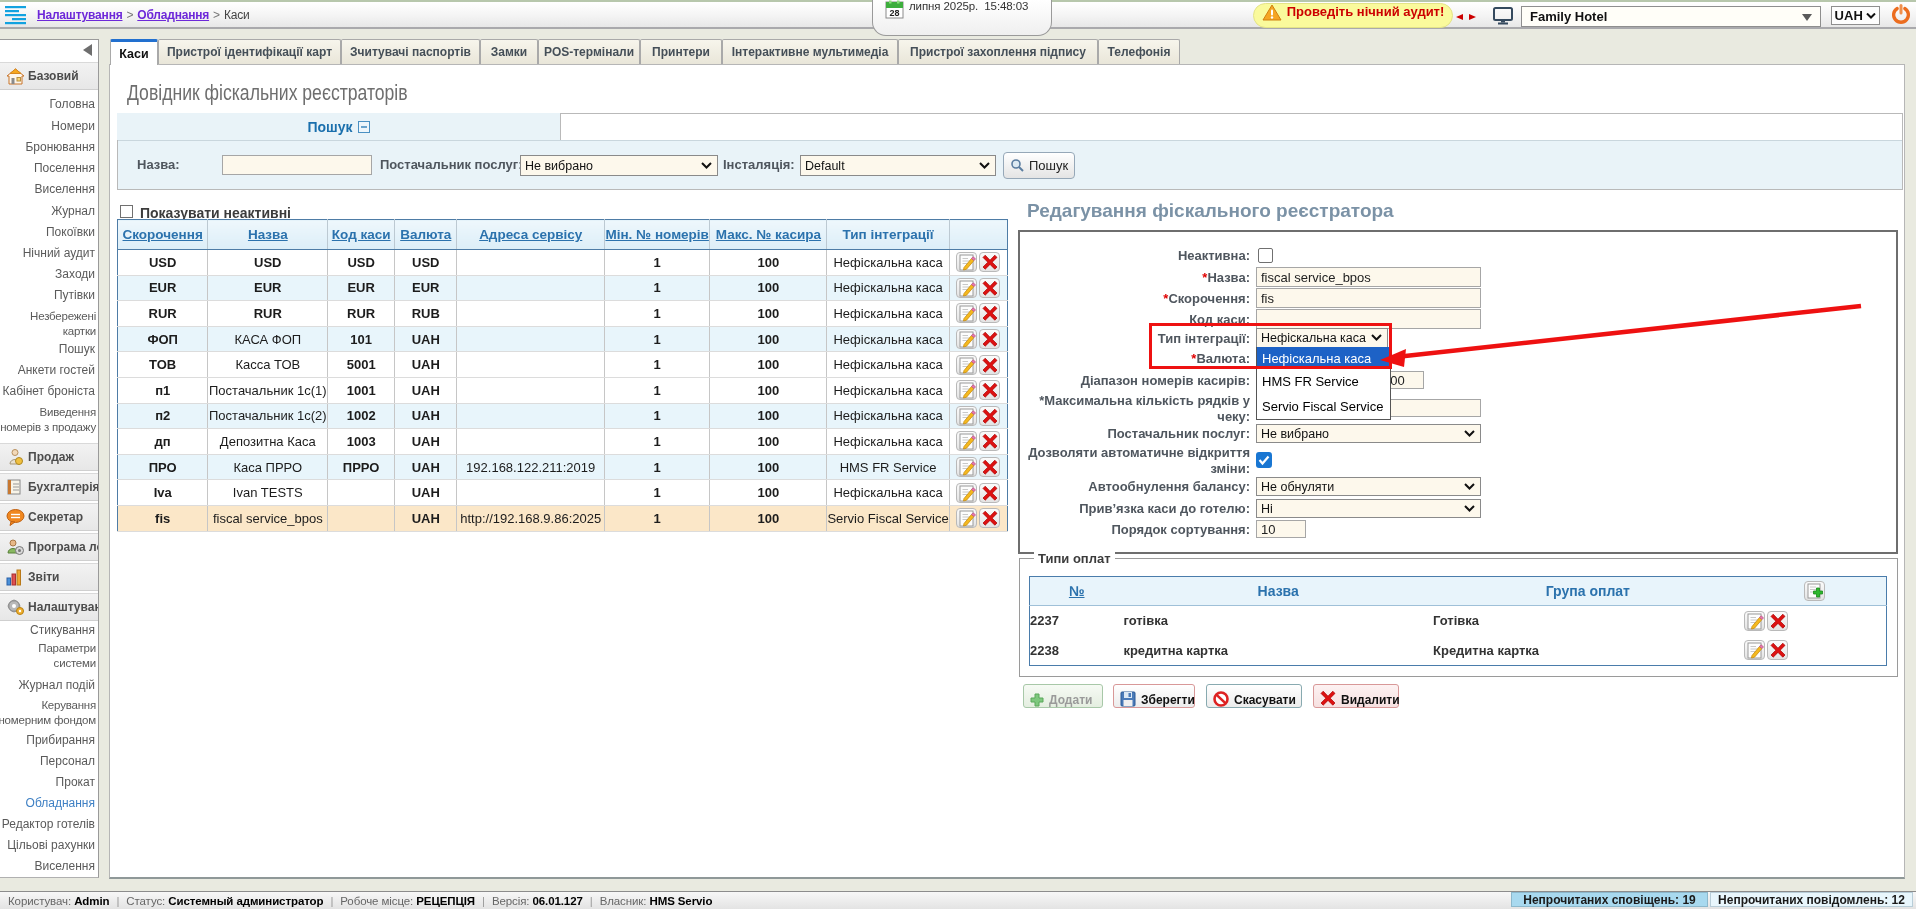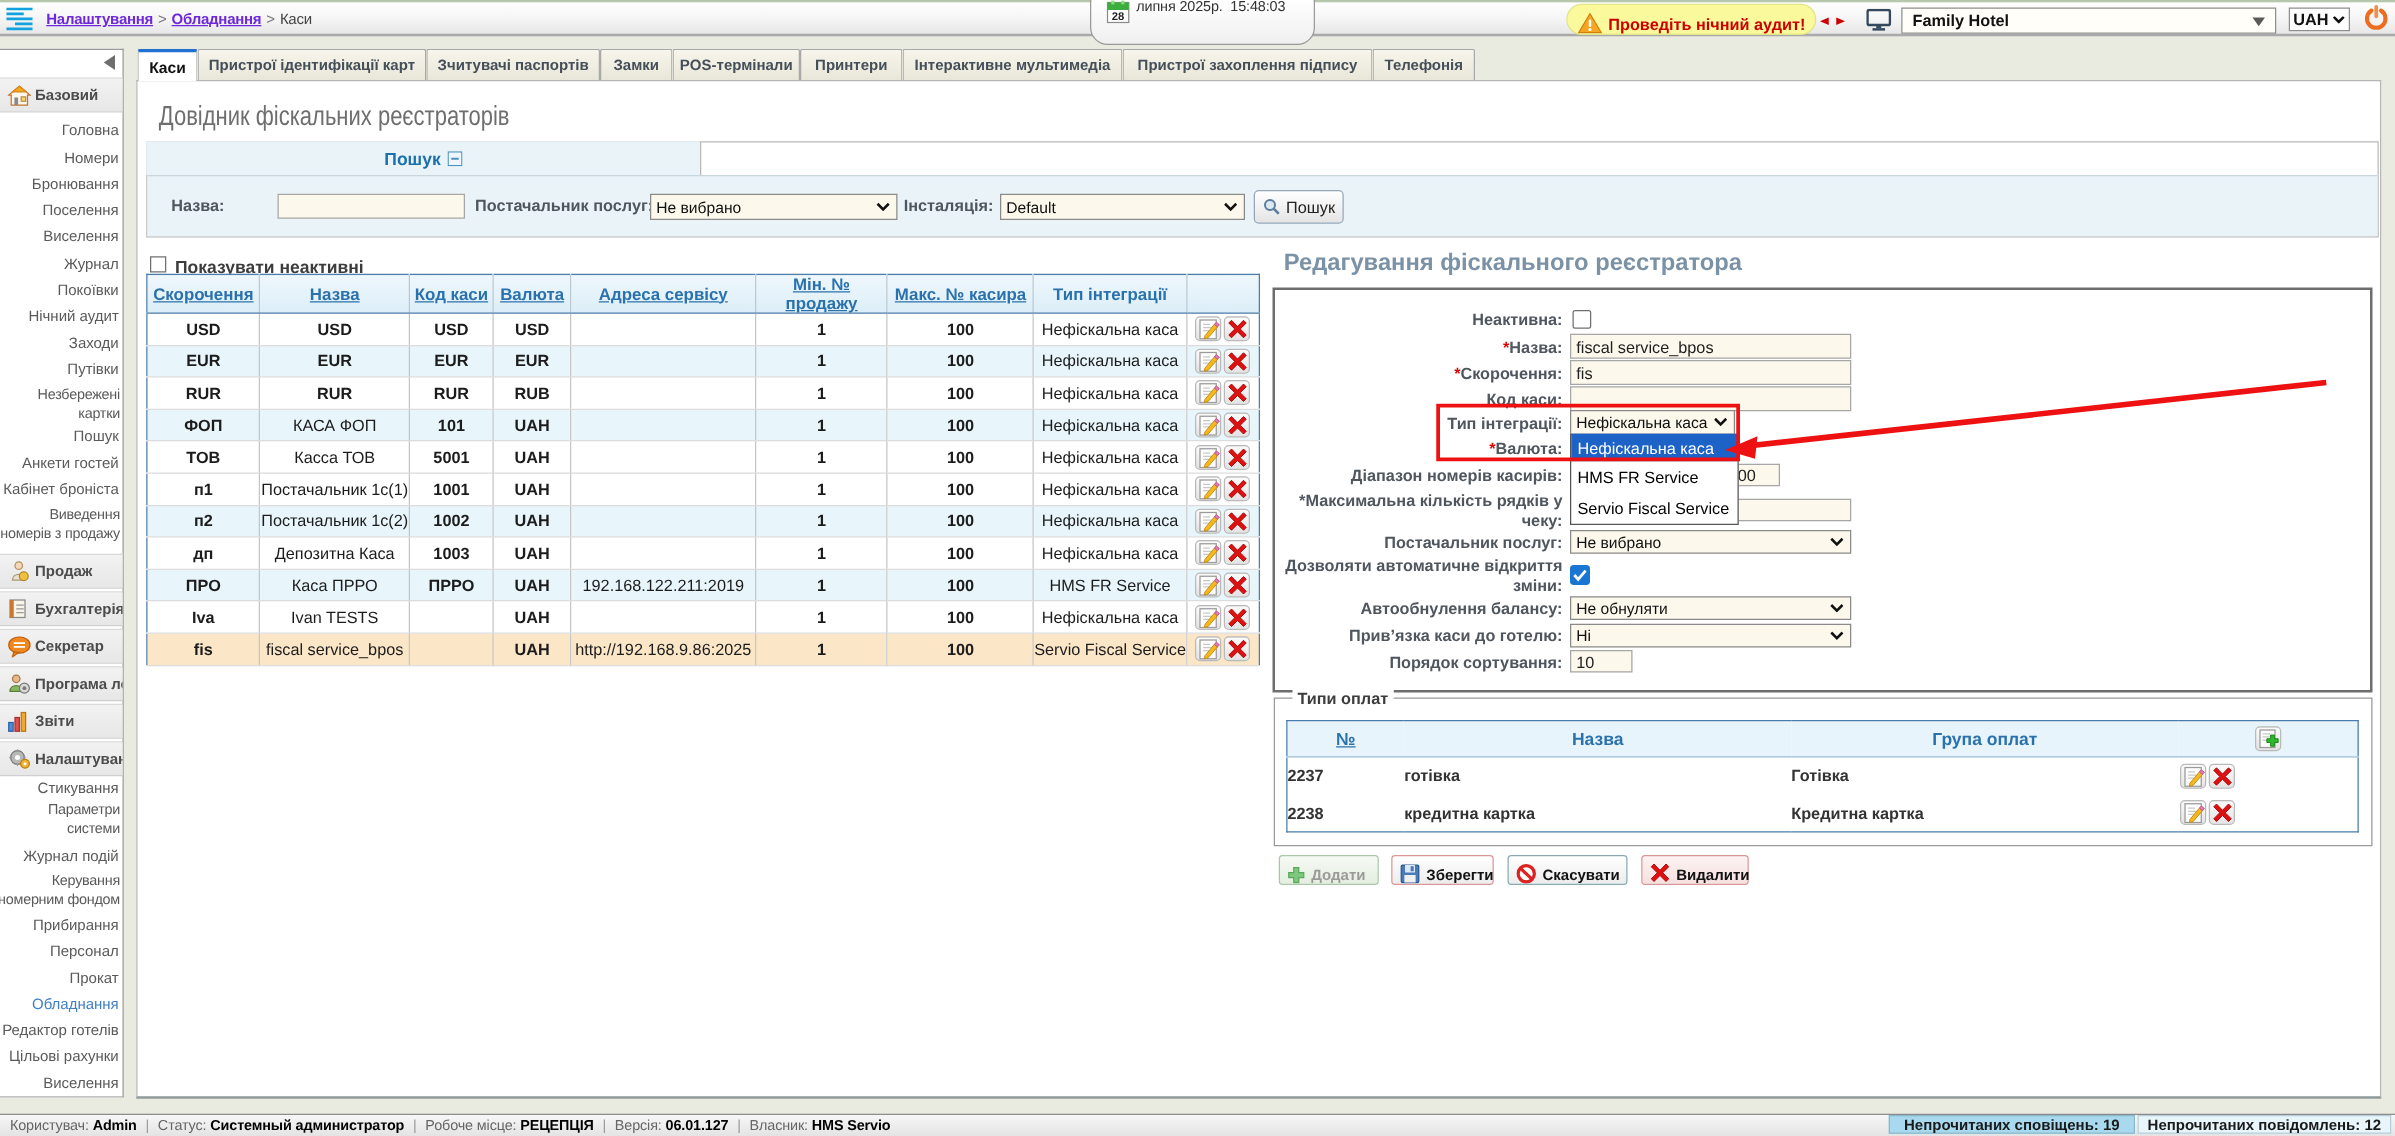--- a/index.html
+++ b/index.html
@@ -8,21 +8,21 @@
 .abs{position:absolute}
 .b{font-weight:bold}
 
 #topstrip{left:0;top:0;width:1916px;height:2px;background:#b7c7ac}
 #header{left:0;top:2px;width:1916px;height:27px;background:linear-gradient(#ffffff,#f4f4f4 55%,#e7e7e7);border-bottom:2px solid #a9a9ac}
 #crumbs{left:37px;top:8px;font-size:12px;color:#5d6670;font-weight:bold;letter-spacing:-0.2px}
 #crumbs a{color:#6d28d9;text-decoration:underline}
 #crumbs .sep{font-weight:normal;color:#777;padding:0 4px}
 #datetab{left:872px;top:0px;width:180px;height:36px;background:linear-gradient(#ffffff,#efefef);border:1px solid #9a9a9a;border-top:none;border-radius:0 0 14px 14px;display:flex;}
 #datetab .dtxt{font-size:11.5px;color:#333;margin-left:5px;letter-spacing:-0.1px}
-#audit{left:1253px;top:3px;width:200px;height:25px;background:#fafa9c;border:1px solid #e3e388;border-radius:13px;display:flex;align-items:flex-end;justify-content:center}
+#audit{left:1253px;top:3px;width:200px;height:25px;background:#fafa9c;border:1px solid #e3e388;border-radius:13px;display:flex;align-items:flex-start;justify-content:center}
 #audit .atxt{color:#cc0000;font-weight:bold;font-size:13px;margin-left:5px}
 #hotelsel{left:1521px;top:6px;width:300px;height:21px;background:#fffef8;border:1px solid #8e8e8e;display:flex;align-items:center}
 #hotelsel .htxt{font-weight:bold;font-size:13px;color:#111;margin-left:8px}
 #uahsel{left:1831px;top:6px;width:49px;height:19px;background:#fdfdfd;border:1px solid #8e8e8e;display:flex;align-items:center;justify-content:center;font-weight:bold;font-size:13px;color:#111}
 
 #sidebar{left:0;top:39px;width:99px;height:839px;background:#ffffff;border-top:1px solid #9a9a9a;border-right:1px solid #9a9a9a;border-bottom:1px solid #b0b0b0}
 .sect{position:absolute;left:-1px;width:99px;background:linear-gradient(#f2f2f2,#e7e7e7);border-top:1px solid #d9d9d9;border-bottom:1px solid #cfcfcf;display:flex;align-items:center}
 .sect .stxt{font-weight:bold;font-size:12px;color:#4c4c4c;margin-left:29px;white-space:nowrap;overflow:hidden}
 .sect svg{position:absolute;left:7px}
 .sitem{position:absolute;right:3px;font-size:12px;color:#5a5a5a;text-align:right;white-space:nowrap}
@@ -294,21 +294,21 @@
 </defs>
 </svg>
 <table id="maintable" cellspacing="0">
 <tbody>
       <tr>
         <th style="width:91px"><span>Скорочення</span></th>
         <th style="width:120px"><span>Назва</span></th>
         <th style="width:69px"><span>Код каси</span></th>
         <th style="width:63px"><span>Валюта</span></th>
         <th style="width:148px"><span>Адреса сервісу</span></th>
-        <th style="width:109px"><span>Мін. № продажу</span></th>
+        <th style="width:109px"><span>Мін. № номерів</span></th>
         <th style="width:122px"><span>Макс. № касира</span></th>
         <th style="width:110px">Тип інтеграції</th>
         <th style="width:59px"></th>
       </tr>
 <tr>
         <td>USD</td>
         <td>USD</td>
         <td>USD</td>
         <td>USD</td>
         <td></td>

